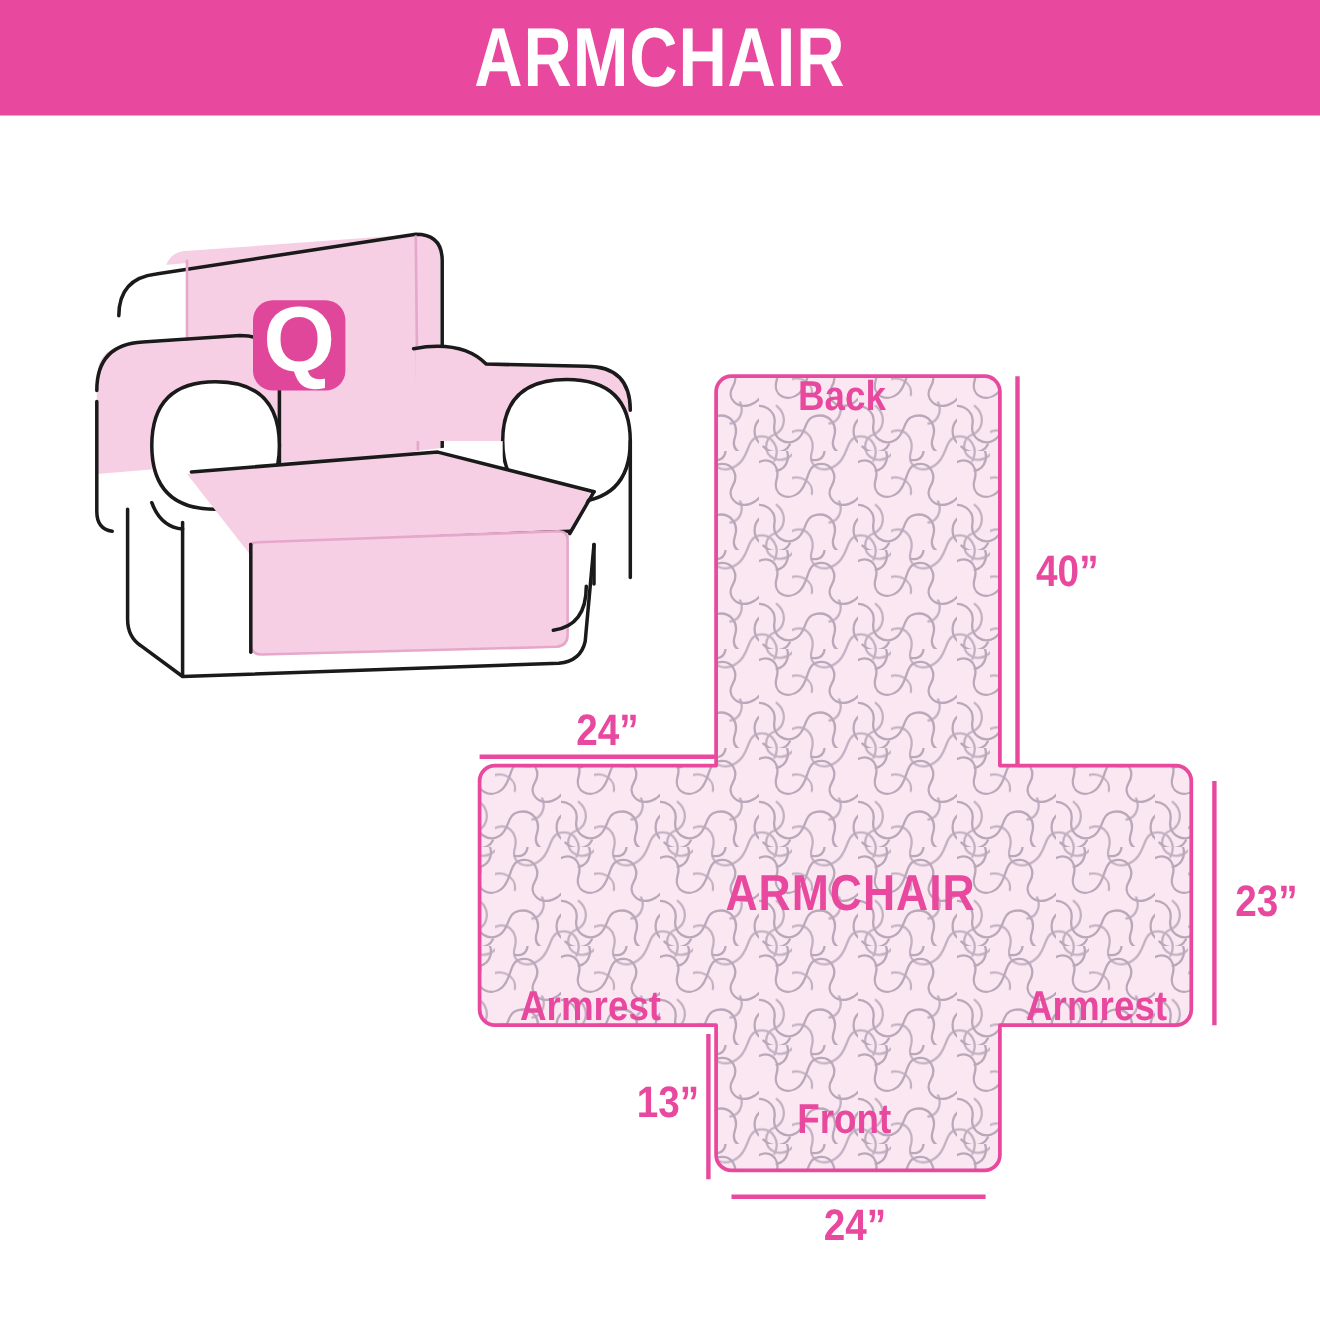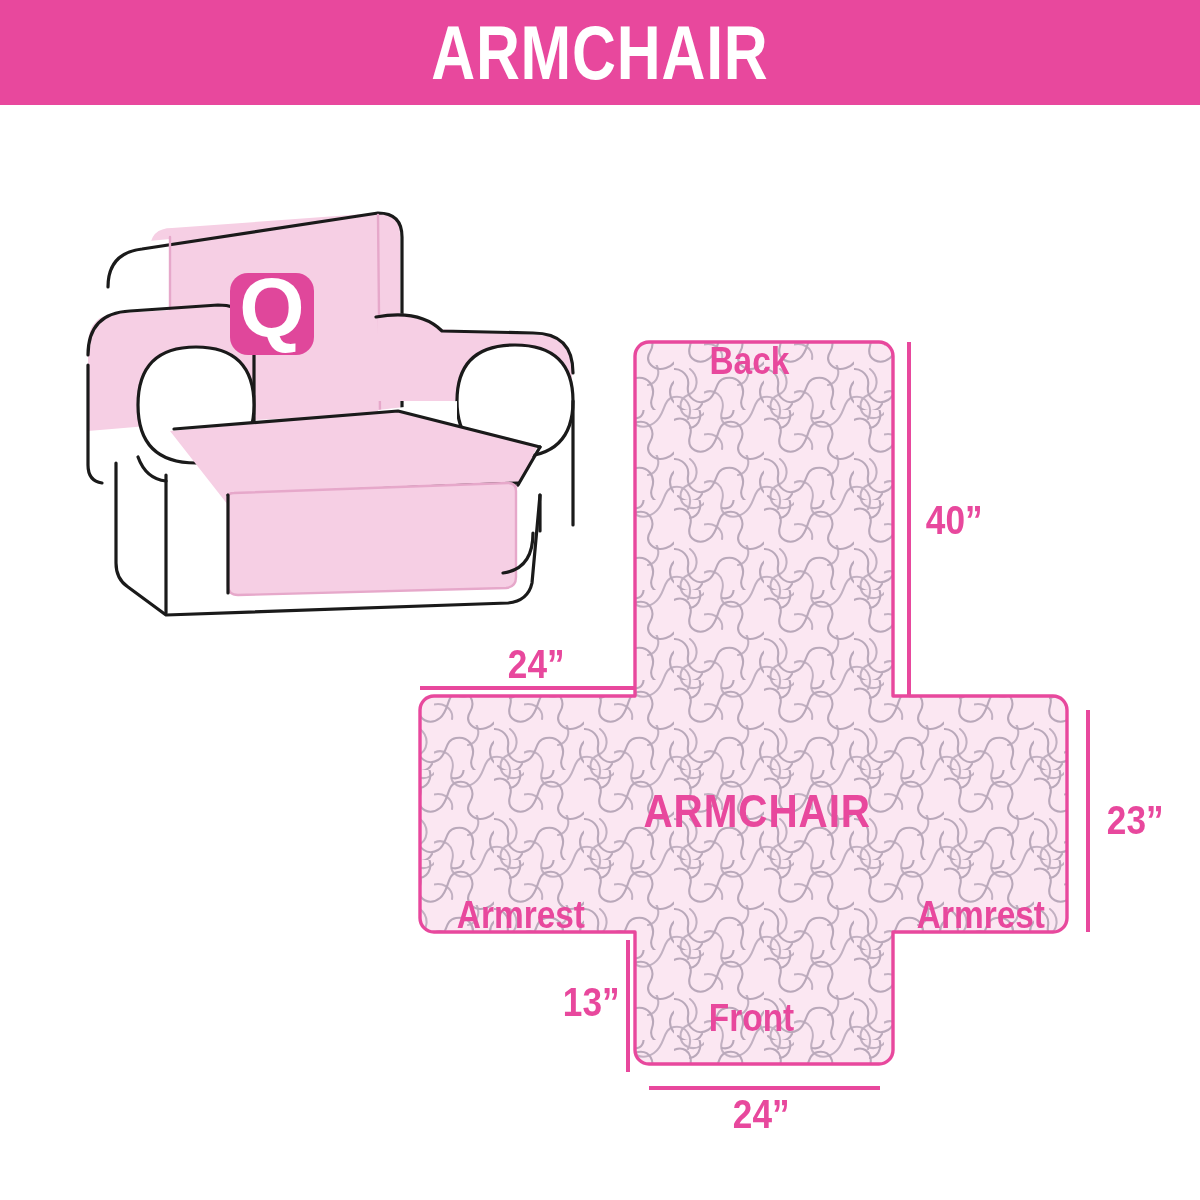--- a/index.html
+++ b/index.html
@@ -26,21 +26,21 @@
     transform:scaleX(0.80);
     transform-origin:center center;
     line-height:1;
     white-space:nowrap;
   }
 
   
   .stage{position:absolute;left:0;top:105px;width:1200px;height:1095px;}
 
   .chair-illo{position:absolute;left:78px;top:90px;width:520px;height:450px;}
-  .diagram{position:absolute;left:404px;top:215px;width:780px;height:830px;}
+  .diagram{position:absolute;left:420px;top:215px;width:780px;height:830px;}
 
   
   .dim-text{
     position:absolute;
     color:#e8489d;
     font-family:"Liberation Sans Narrow","Liberation Sans",sans-serif;
     font-weight:bold;
     font-size:34px;
     transform:scaleX(0.88);
     white-space:nowrap;

